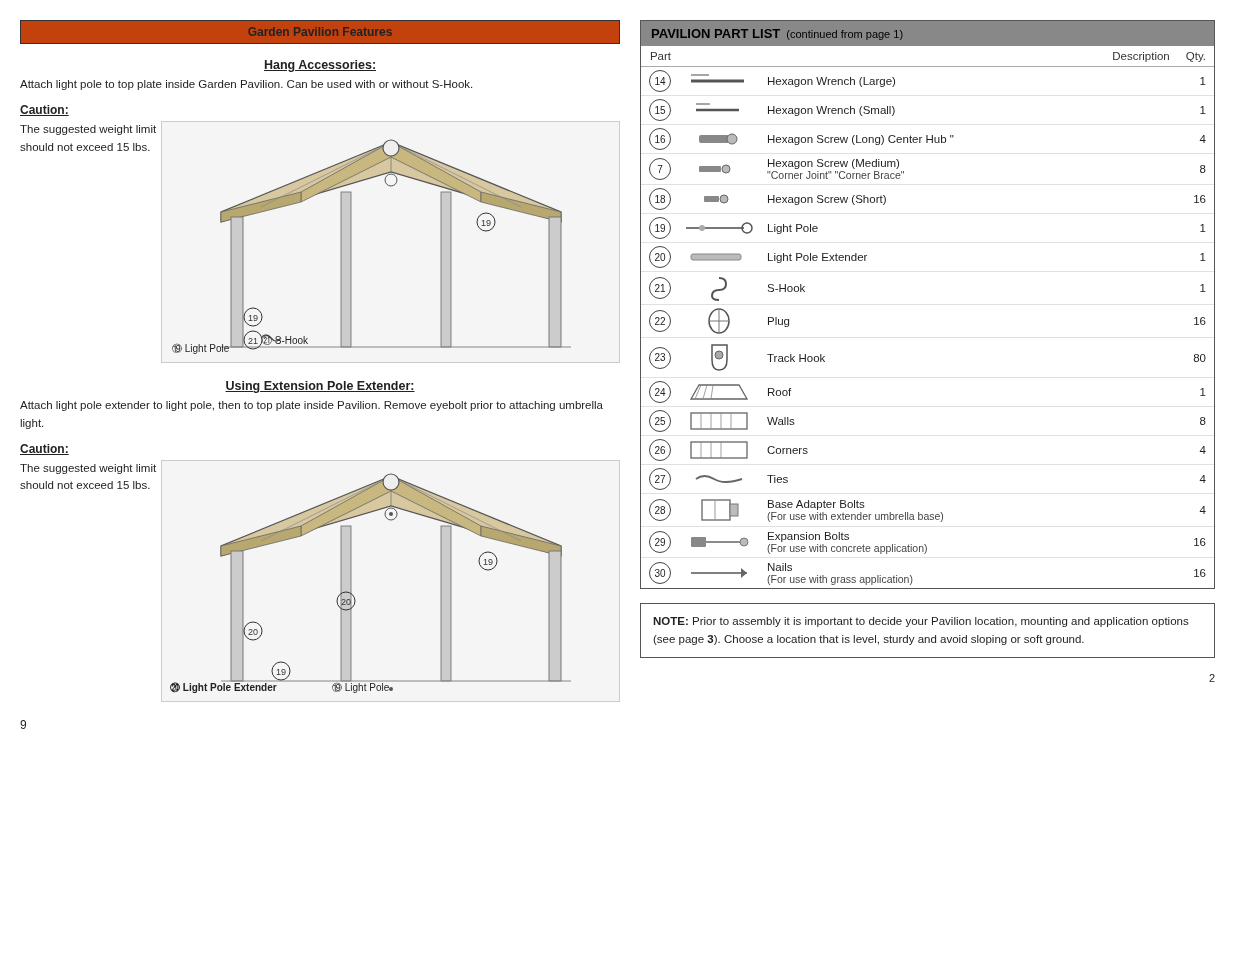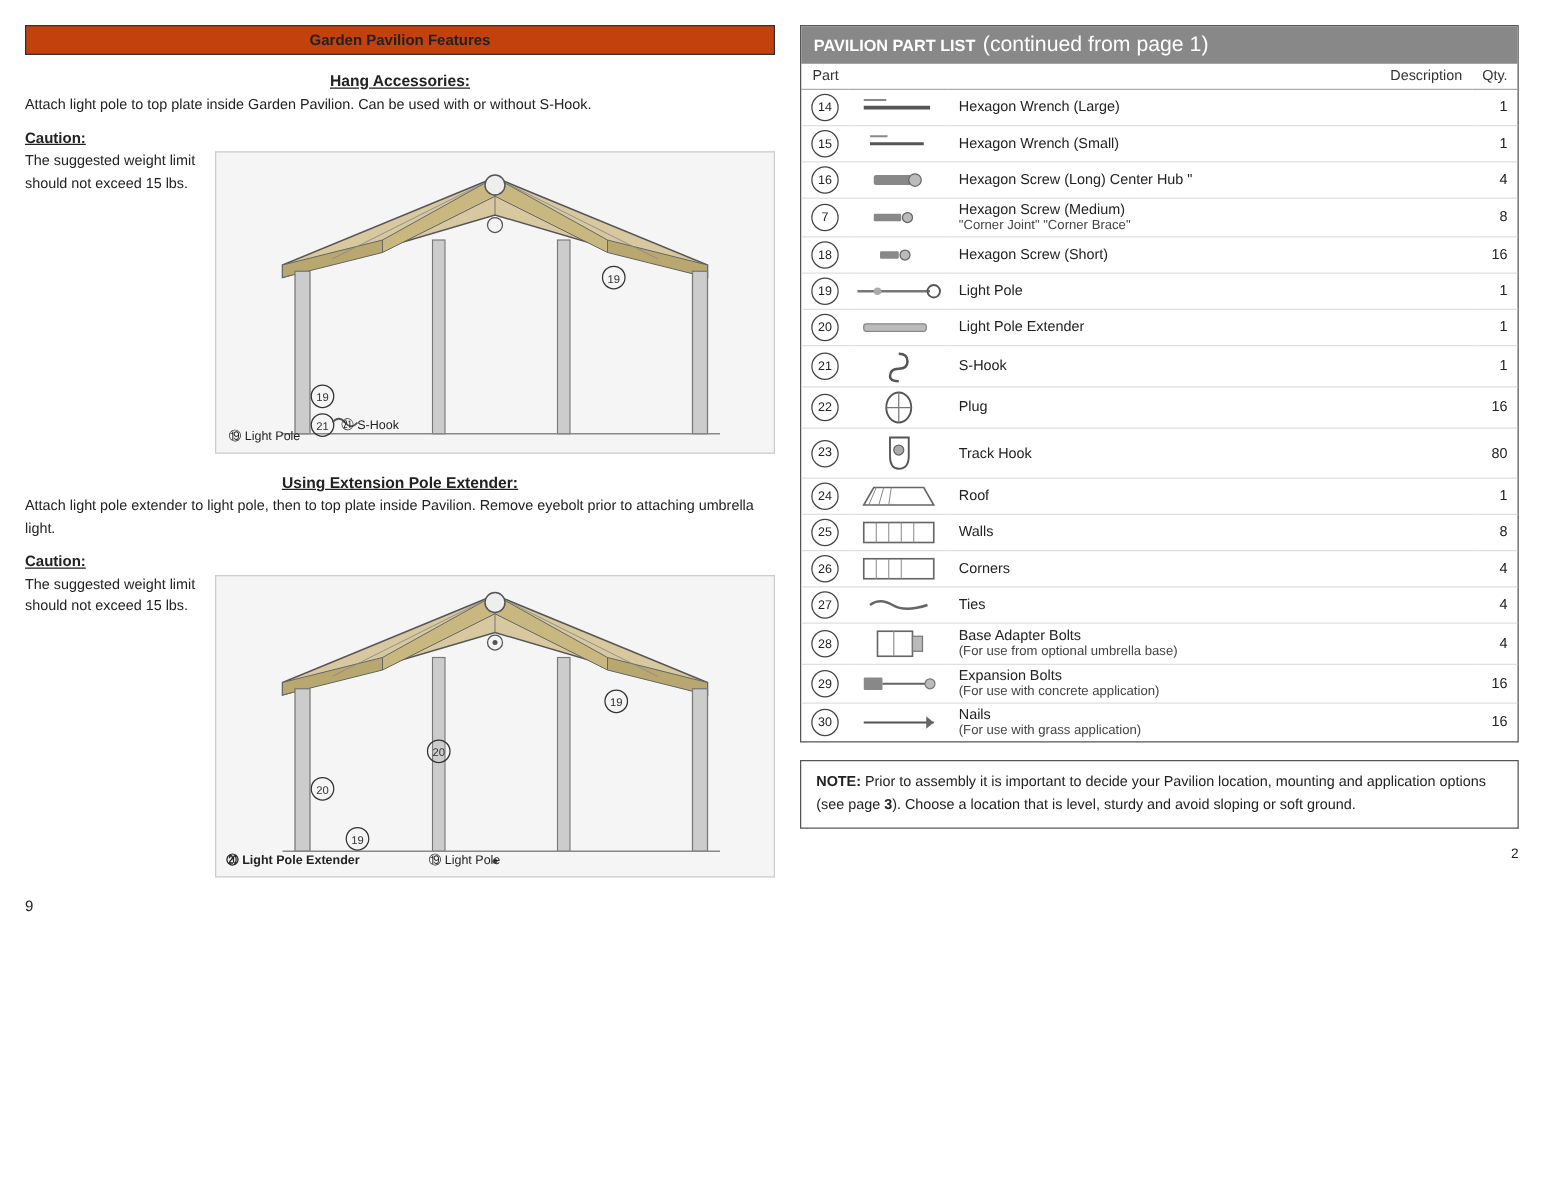--- a/index.html
+++ b/index.html
@@ -49,21 +49,21 @@
     .caution-heading {
       font-weight: bold;
       font-size: 12px;
       text-decoration: underline;
       margin-bottom: 4px;
     }
 
     .caution-layout {
       display: flex;
       flex-direction: row;
-      gap: 12px;
+      gap: 1px;
       margin-bottom: 16px;
     }
 
     .caution-text {
       font-size: 11.5px;
       line-height: 1.5;
       width: 140px;
       flex-shrink: 0;
     }
 
@@ -86,37 +86,37 @@
       flex-direction: column;
       gap: 14px;
     }
 
     .parts-table-container {
       border: 1.5px solid #555;
     }
 
     .parts-table-header {
       background: #888;
-      color: #ffffff;
+      color: #000000;
       padding: 5px 10px;
       font-weight: bold;
       font-size: 12px;
       display: flex;
       align-items: baseline;
       gap: 6px;
     }
 
     .parts-table-header .title-main {
       font-size: 13px;
       font-weight: bold;
       text-transform: uppercase;
     }
 
     .parts-table-header .title-sub {
-      font-size: 17px;
+      font-size: 11px;
       font-weight: normal;
     }
 
     table {
       width: 100%;
       border-collapse: collapse;
       font-size: 11.5px;
     }
 
     table thead tr th {
@@ -493,21 +493,21 @@
           </tr>
           <tr>
             <td class="part-num"><span style="display:inline-flex;align-items:center;justify-content:center;width:22px;height:22px;border:1.5px solid #444;border-radius:50%;font-size:10px;">28</span></td>
             <td class="part-icon">
               <svg width="45" height="28" viewBox="0 0 45 28">
                 <rect x="5" y="4" width="28" height="20" fill="none" stroke="#666" stroke-width="1.3"></rect>
                 <line x1="18" y1="4" x2="18" y2="24" stroke="#999" stroke-width="1"></line>
                 <rect x="33" y="8" width="8" height="12" fill="#bbb" stroke="#777" stroke-width="1"></rect>
               </svg>
             </td>
-            <td class="part-desc"><span>Base Adapter Bolts</span><br><span class="desc-sub">(For use from optional umbrella base)</span></td>
+            <td class="part-desc"><span>Base Adapter Bolts</span><br><span class="desc-sub">(For use with extender umbrella base)</span></td>
             <td class="part-qty">4</td>
           </tr>
           <tr>
             <td class="part-num"><span style="display:inline-flex;align-items:center;justify-content:center;width:22px;height:22px;border:1.5px solid #444;border-radius:50%;font-size:10px;">29</span></td>
             <td class="part-icon">
               <svg width="60" height="22" viewBox="0 0 60 22">
                 <rect x="2" y="6" width="15" height="10" fill="#888" rx="1"></rect>
                 <line x1="17" y1="11" x2="58" y2="11" stroke="#666" stroke-width="1.5"></line>
                 <circle cx="55" cy="11" r="4" fill="#bbb" stroke="#777" stroke-width="1"></circle>
               </svg>

